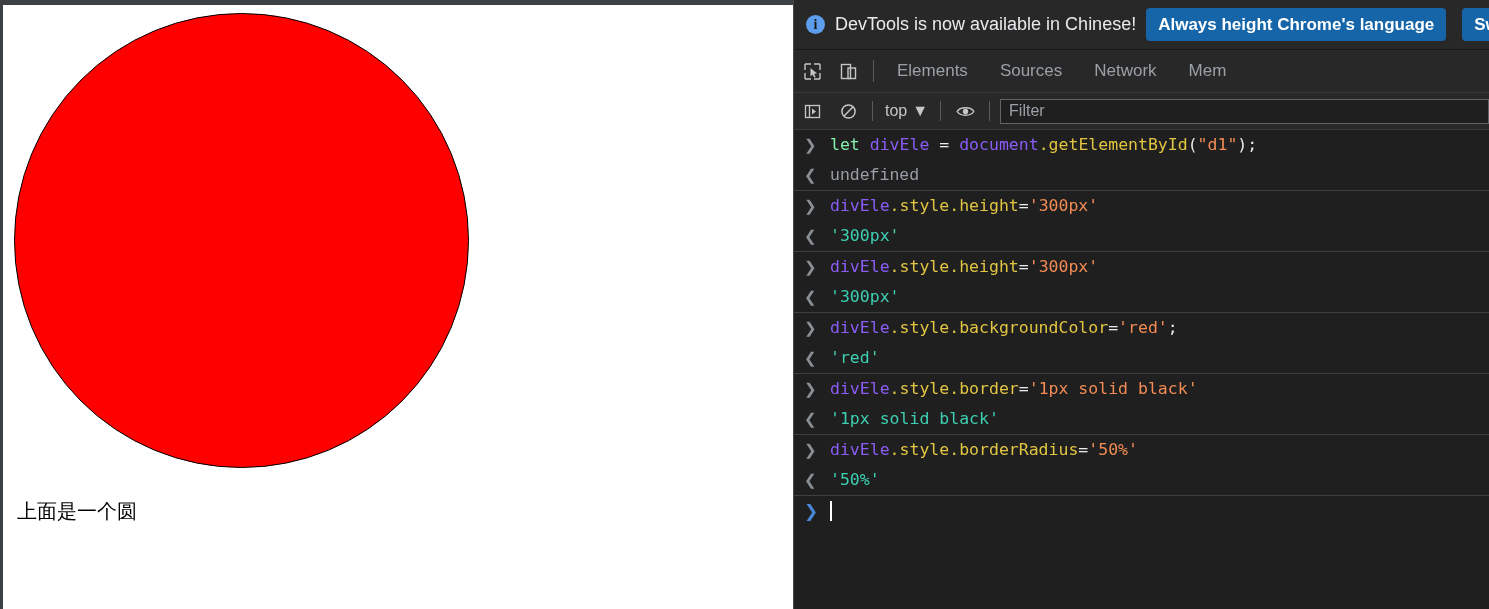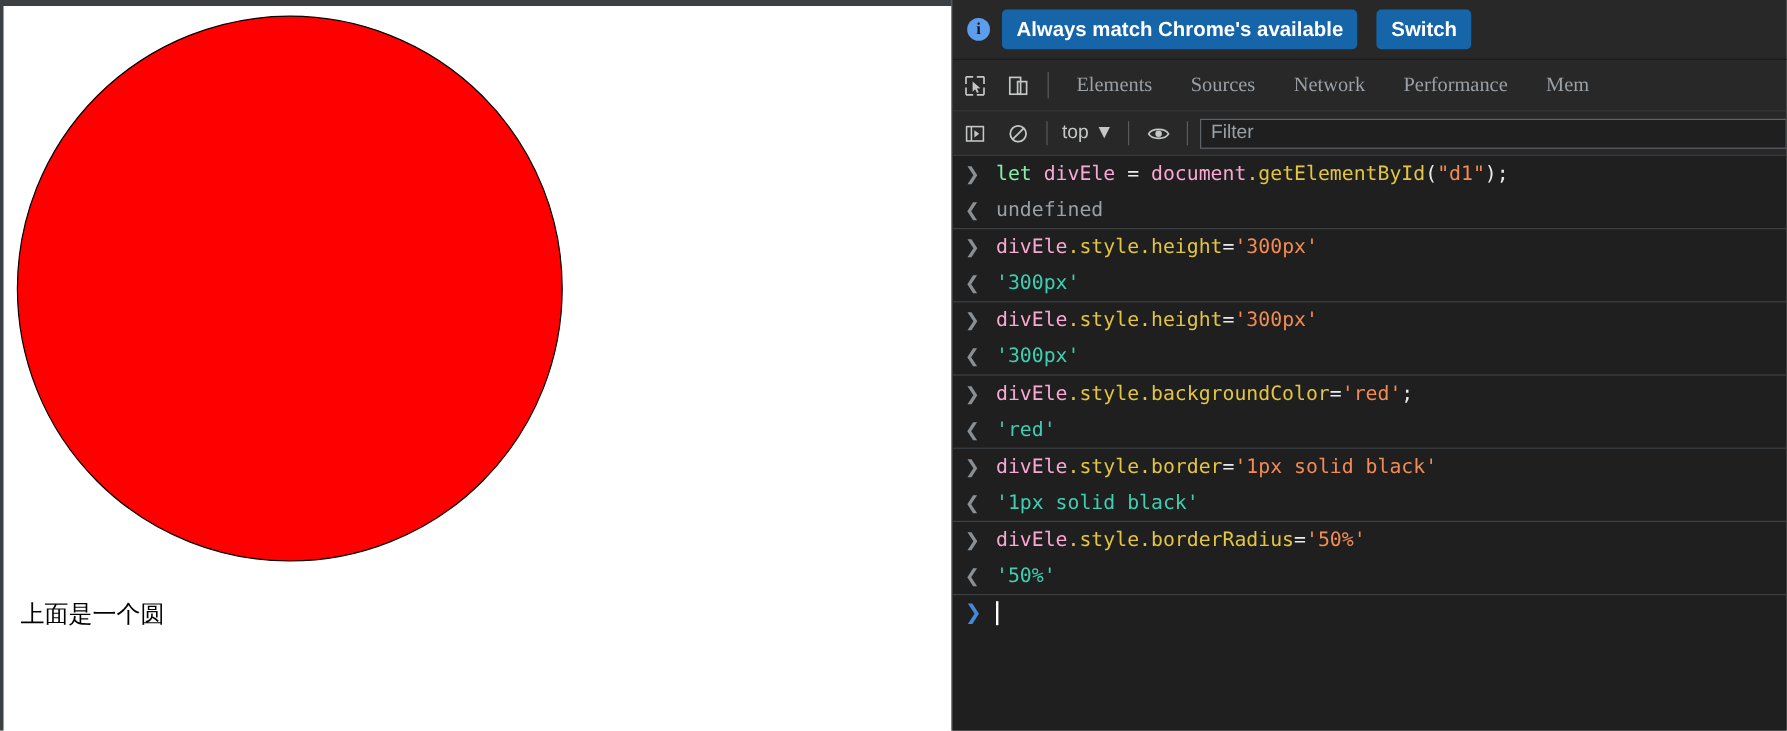--- a/index.html
+++ b/index.html
@@ -154,21 +154,20 @@
   }
   .tab {
     flex: 0 0 auto;
     display: flex;
     align-items: center;
     padding: 0 16px;
     color: #9aa0a6;
     font-size: 17px;
     white-space: nowrap;
     cursor: pointer;
-    font-family: Liberation Serif, serif;
   }
   .tab.active {
     background: #000000;
     color: #ffffff;
   }
 
   
   #console-toolbar {
     flex: 0 0 auto;
     height: 37px;
@@ -242,26 +241,26 @@
   }
   .gutter.out { color: #8a8f94; }
   .msg {
     flex: 1 1 auto;
     line-height: 30px;
     white-space: pre;
     overflow: hidden;
   }
   
   .t-kw     { color: #86efac; }
-  .t-plain  { color: #f9a8d4; }
+  .t-plain  { color: #8b5cf6; }
   .t-prop   { color: #e2c541; }
   .t-str    { color: #f28b54; }
   .t-punct  { color: #e8eaed; }
   .t-result { color: #3ecfb2; }
-  .t-undef  { color: #9aa0a6; }
+  .t-undef  { color: #9aa0a6; font-family: Liberation Mono, monospace; }
 
   
   #console-prompt {
     display: flex;
     align-items: center;
     height: 30px;
     padding-left: 10px;
     box-sizing: border-box;
     cursor: text;
   }
@@ -288,21 +287,22 @@
     <div id="page-content">
       <div id="red-circle"></div>
       <div id="caption-text">上面是一个圆</div>
     </div>
   </div>
 
   <div id="devtools">
 
     <div id="notification-bar">
       <span class="info-icon">i</span>
-      <button class="banner-btn" id="btn-match-language">Always match Chrome's available</button>
+      <span id="notification-message">DevTools is now available in Chinese!</span>
+      <button class="banner-btn" id="btn-match-language">Always height Chrome's language</button>
       <button class="banner-btn" id="btn-switch">Switch</button>
     </div>
 
     <div id="tabbar">
       <div class="tool-icon-btn">
         <svg width="19" height="19" viewBox="0 0 19 19">
           <path d="M2 2 H8 M2 2 V8 M17 2 H11 M17 2 V8 M2 17 H8 M2 17 V11 M17 17 H11 M17 17 V11" stroke="#c4c7c5" stroke-width="1.4" fill="none"></path>
           <path d="M7.5 6 L7.5 14.5 L9.6 12.4 L11.2 15.6 L12.6 14.9 L11.1 11.8 L14 11.6 Z" fill="#c4c7c5"></path>
         </svg>
       </div>
@@ -310,21 +310,20 @@
         <svg width="19" height="19" viewBox="0 0 19 19">
           <rect x="2.5" y="2.5" width="9" height="14" stroke="#c4c7c5" stroke-width="1.4" fill="none"></rect>
           <rect x="9" y="6" width="7.5" height="10.5" stroke="#c4c7c5" stroke-width="1.4" fill="none"></rect>
         </svg>
       </div>
       <div class="sep"></div>
 
       <div class="tab">Elements</div>
       <div class="tab">Sources</div>
       <div class="tab">Network</div>
-      <div class="tab">Performance</div>
       <div class="tab">Mem</div>
     </div>
 
     <div id="console-toolbar">
       <div class="tool-icon-btn">
         <svg width="17" height="17" viewBox="0 0 17 17">
           <rect x="1.5" y="2.5" width="14" height="12" stroke="#c4c7c5" stroke-width="1.3" fill="none"></rect>
           <line x1="5.5" y1="2.5" x2="5.5" y2="14.5" stroke="#c4c7c5" stroke-width="1.3"></line>
           <path d="M8 5.5 L12 8.5 L8 11.5 Z" fill="#c4c7c5"></path>
         </svg>

